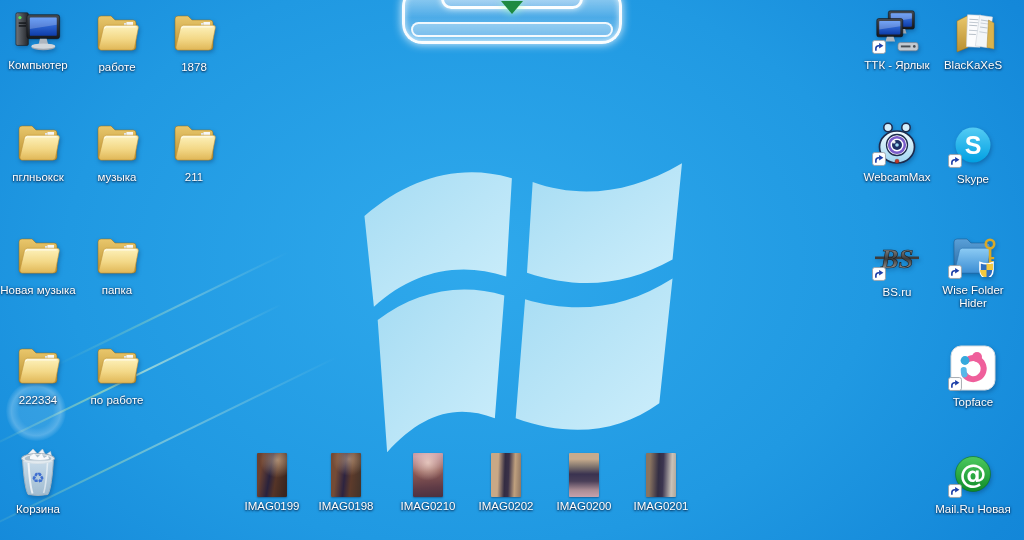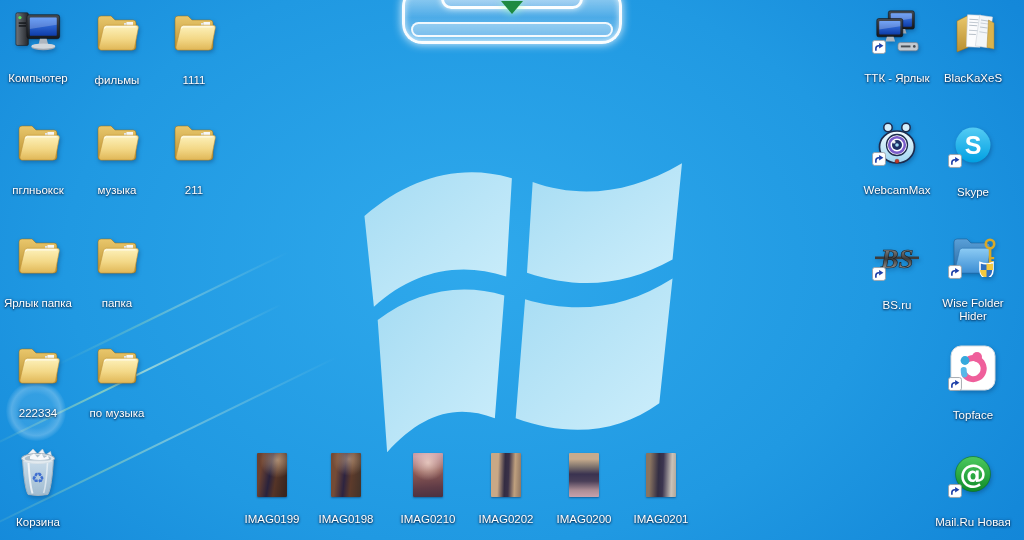--- a/index.html
+++ b/index.html
@@ -32,21 +32,21 @@
   .dock-arrow{position:absolute;left:50%;top:12px;transform:translateX(-50%);width:0;height:0;
     border-left:11px solid transparent;border-right:11px solid transparent;border-top:13px solid #1e8a41;
     filter:drop-shadow(0 0 5px rgba(160,255,190,.95));}
 
   
   .cell{position:absolute;width:76px;text-align:center;cursor:default;}
   .icon-wrap{position:relative;width:50px;height:48px;margin:0 auto;}
   .icon-wrap.tall{height:54px;}
   .icon-wrap svg.main{filter:drop-shadow(1px 2px 2px rgba(0,40,90,.35));}
   .badge{position:absolute;left:0;bottom:2px;width:14px;height:14px;}
-  .icon-label{margin-top:16px;font-size:11.5px;line-height:13px;color:#fff;white-space:nowrap;
+  .icon-label{margin-top:3px;font-size:11.5px;line-height:13px;color:#fff;white-space:nowrap;
     text-shadow:0 1px 2px rgba(0,25,60,.9), 0 0 3px rgba(0,25,60,.55);}
   .icon-label.wrap{white-space:normal;}
 
   
   .thumb{width:30px;height:44px;margin:0 auto;border-radius:1px;box-shadow:0 1px 2px rgba(0,30,70,.45);}
   .p0{background:radial-gradient(circle at 68% 16%, rgba(248,214,170,.55), transparent 42%),
        linear-gradient(100deg,#6b4130 18%,#29223c 44%,#553427 62%,#3a2620 92%);}
   .p1{background:radial-gradient(circle at 60% 14%, rgba(240,206,166,.5), transparent 40%),
        linear-gradient(96deg,#744b36 20%,#2d2440 46%,#5d3b2b 66%,#46342a 94%);}
   .p2{background:radial-gradient(circle at 50% 22%, rgba(252,228,214,.7), transparent 48%),
@@ -258,27 +258,27 @@
 <div class="cell" style="left:0px;top:8px">
   <div class="icon-wrap"><svg class="main" width="50" height="48">
         <use href="#sym-computer"></use>
       </svg></div>
   <div class="icon-label">Компьютер</div>
 </div>
 <div class="cell" style="left:79px;top:10px">
   <div class="icon-wrap"><svg class="main" width="48" height="44">
         <use href="#sym-folder"></use>
       </svg></div>
-  <div class="icon-label">фильмы</div>
+  <div class="icon-label">работе</div>
 </div>
 <div class="cell" style="left:156px;top:10px">
   <div class="icon-wrap"><svg class="main" width="48" height="44">
         <use href="#sym-folder"></use>
       </svg></div>
-  <div class="icon-label">1111</div>
+  <div class="icon-label">1878</div>
 </div>
 
 <div class="cell" style="left:0px;top:120px">
   <div class="icon-wrap"><svg class="main" width="48" height="44">
         <use href="#sym-folder"></use>
       </svg></div>
   <div class="icon-label">пглньокск</div>
 </div>
 <div class="cell" style="left:79px;top:120px">
   <div class="icon-wrap"><svg class="main" width="48" height="44">
@@ -290,40 +290,40 @@
   <div class="icon-wrap"><svg class="main" width="48" height="44">
         <use href="#sym-folder"></use>
       </svg></div>
   <div class="icon-label">211</div>
 </div>
 
 <div class="cell" style="left:0px;top:233px">
   <div class="icon-wrap"><svg class="main" width="48" height="44">
         <use href="#sym-folder"></use>
       </svg></div>
-  <div class="icon-label">Ярлык папка</div>
+  <div class="icon-label">Новая музыка</div>
 </div>
 <div class="cell" style="left:79px;top:233px">
   <div class="icon-wrap"><svg class="main" width="48" height="44">
         <use href="#sym-folder"></use>
       </svg></div>
   <div class="icon-label">папка</div>
 </div>
 
 <div class="cell" style="left:0px;top:343px">
   <div class="icon-wrap"><svg class="main" width="48" height="44">
         <use href="#sym-folder"></use>
       </svg></div>
   <div class="icon-label">222334</div>
 </div>
 <div class="cell" style="left:79px;top:343px">
   <div class="icon-wrap"><svg class="main" width="48" height="44">
         <use href="#sym-folder"></use>
       </svg></div>
-  <div class="icon-label">по музыка</div>
+  <div class="icon-label">по работе</div>
 </div>
 
 <div class="cell" style="left:0px;top:446px">
   <div class="icon-wrap tall"><svg class="main" width="48" height="54">
         <use href="#sym-bin"></use>
       </svg></div>
   <div class="icon-label">Корзина</div>
 </div>
 
 <div class="cell" style="left:859px;top:8px">

